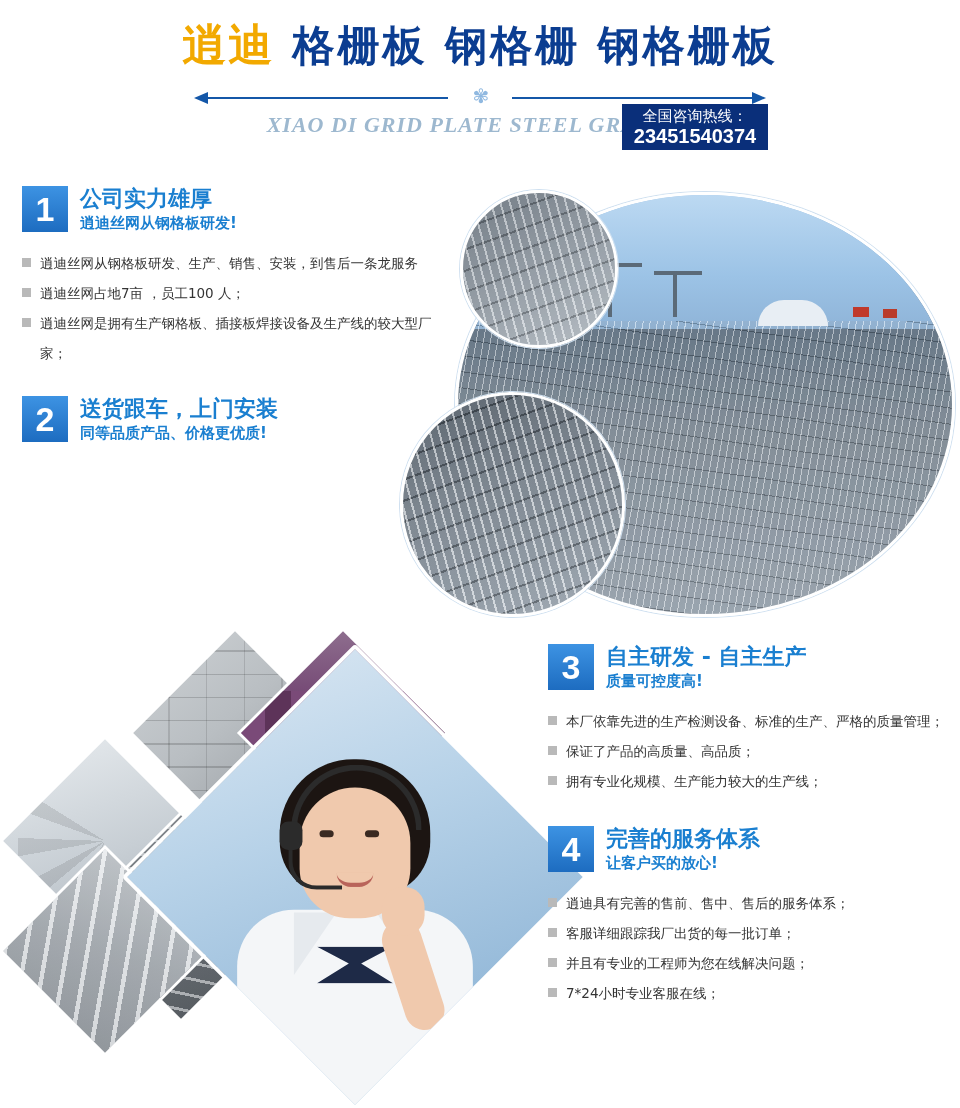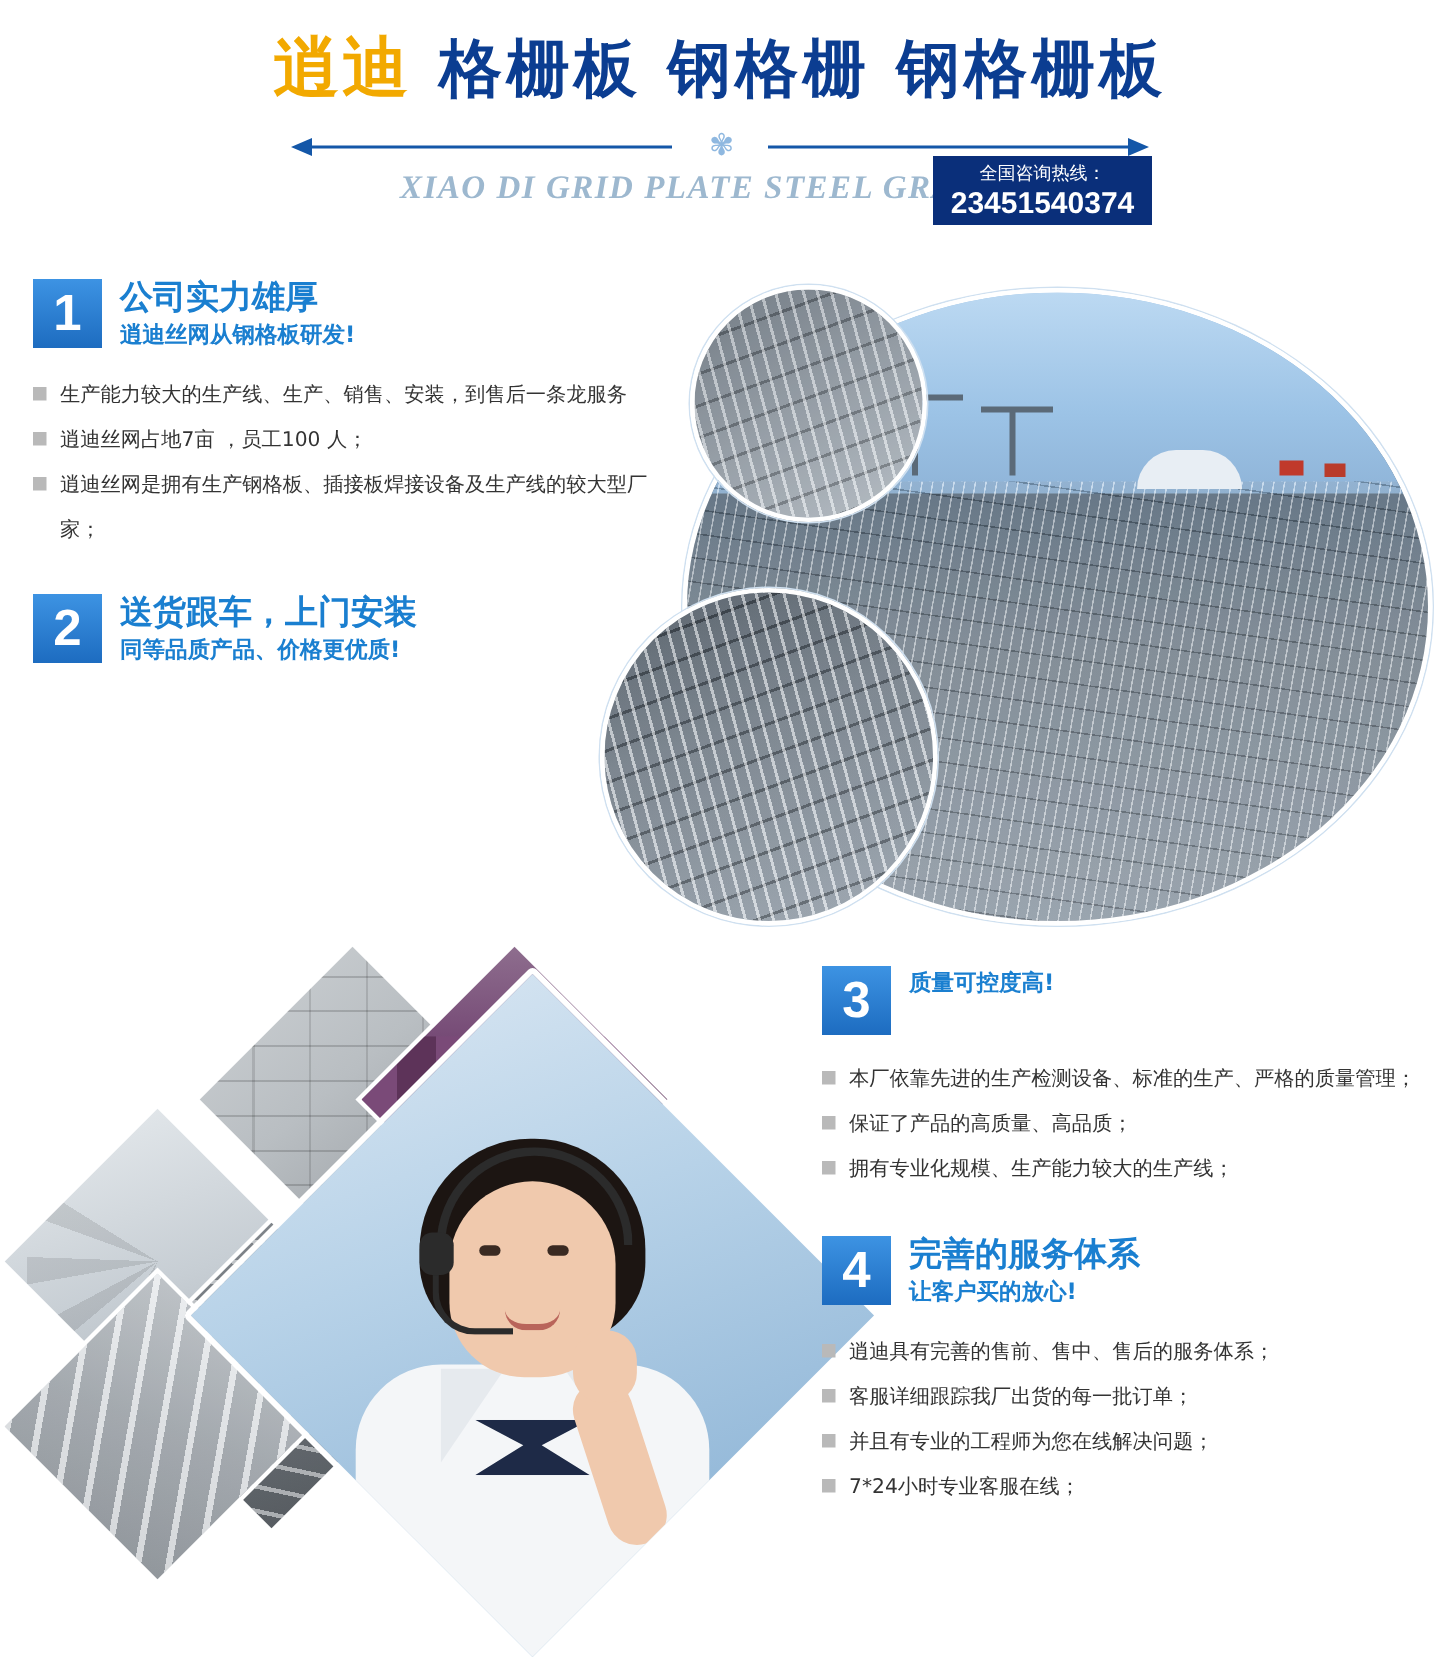--- a/index.html
+++ b/index.html
@@ -100,24 +100,24 @@
     left: 622px;
     top: 104px;
     width: 146px;
     height: 46px;
     background: #0a2f7a;
     border: 1px solid #0a2f7a;
     color: #ffffff;
     text-align: center;
   }
   .hotline .hl-label {
-    font-size: 12px;
+    font-size: 15px;
     line-height: 16px;
     padding-top: 3px;
-    font-family: Liberation Mono, monospace;
+    font-family: Liberation Sans, sans-serif;
   }
   .hotline .hl-num {
     font-size: 20px;
     font-weight: bold;
     line-height: 24px;
     font-family: "Liberation Sans", sans-serif;
   }
 
   
   .num-badge {
@@ -451,21 +451,21 @@
       <div class="blk-head">
         <div class="num-badge">1</div>
         <div class="blk-titles">
           <div class="blk-t1">公司实力雄厚</div>
           <div class="blk-t2">逍迪丝网从钢格板研发!</div>
         </div>
       </div>
       <div class="bullets">
         <div class="bullet">
           <span class="sq"></span>
-          <span class="txt">生产能力较大的生产线、生产、销售、安装，到售后一条龙服务</span>
+          <span class="txt">逍迪丝网从钢格板研发、生产、销售、安装，到售后一条龙服务</span>
         </div>
         <div class="bullet">
           <span class="sq"></span>
           <span class="txt">逍迪丝网占地7亩 ，员工100 人；</span>
         </div>
         <div class="bullet">
           <span class="sq"></span>
           <span class="txt">逍迪丝网是拥有生产钢格板、插接板焊接设备及生产线的较大型厂家；</span>
         </div>
       </div>
@@ -522,20 +522,21 @@
         </div>
       </div>
     </div>
   </div>
 
   <div class="sec34">
     <div class="sec3">
       <div class="blk-head">
         <div class="num-badge">3</div>
         <div class="blk-titles">
+          <div class="blk-t1">自主研发 - 自主生产</div>
           <div class="blk-t2">质量可控度高!</div>
         </div>
       </div>
       <div class="bullets">
         <div class="bullet">
           <span class="sq"></span>
           <span class="txt">本厂依靠先进的生产检测设备、标准的生产、严格的质量管理；</span>
         </div>
         <div class="bullet">
           <span class="sq"></span>

